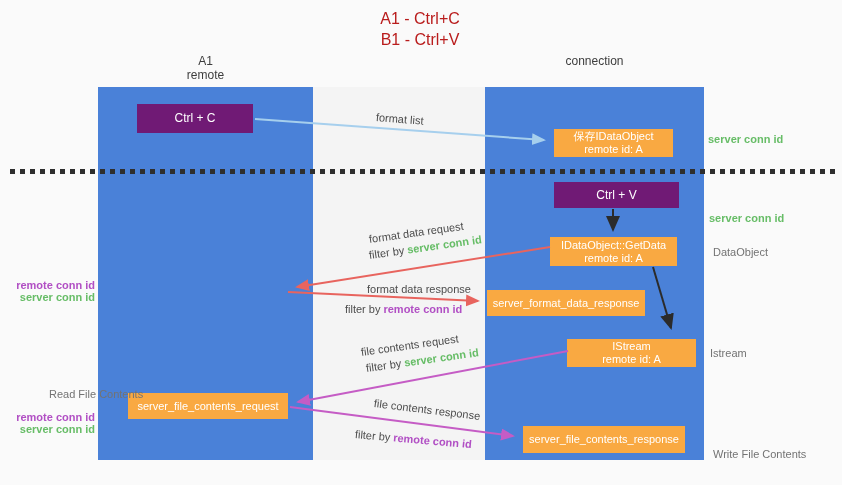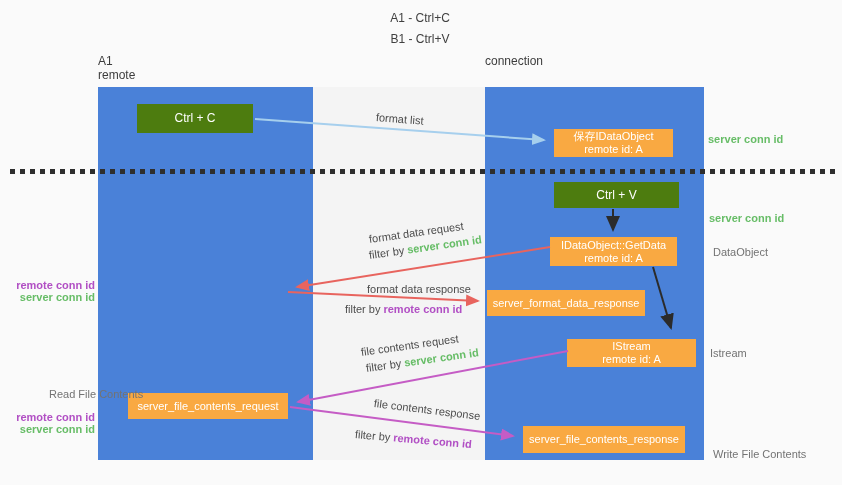--- a/index.html
+++ b/index.html
@@ -2,30 +2,30 @@
 <html><head>
 <meta charset="utf-8">
 <style>
   html,body{margin:0;padding:0;}
   body{font-family:"Liberation Sans", sans-serif; background:#ffffff;}
   #stage{position:relative;width:842px;height:485px;background:#fafafa;overflow:hidden;}
   #stage .midstrip{position:absolute;left:313px;top:87px;width:172px;height:373px;background:#f4f4f4;z-index:1;}
   .lane{position:absolute;top:87px;height:373px;background:#4a81d8;z-index:2;}
   .lane.a{left:98px;width:215px;}
   .lane.b{left:485px;width:219px;}
-  .lane-header{position:absolute;top:54px;text-align:left;font-size:12px;line-height:14px;color:#3d3d3d;z-index:3;}
+  .lane-header{position:absolute;top:54px;text-align:center;font-size:12px;line-height:14px;color:#3d3d3d;z-index:3;}
   .lane-header.a{left:98px;width:215px;}
   .lane-header.b{left:485px;width:219px;}
-  .title{position:absolute;left:300px;top:8px;width:240px;text-align:center;font-size:12px;line-height:21px;color:#404040;z-index:3;}
+  .title{position:absolute;left:300px;top:8px;width:240px;text-align:center;font-size:16px;line-height:21px;color:#b91c1c;z-index:3;}
   .dotted{position:absolute;left:10px;top:169px;width:826px;height:5px;z-index:4;
           background:repeating-linear-gradient(90deg,#2e2e2e 0 5px,rgba(0,0,0,0) 5px 10px);}
   .node{position:absolute;display:flex;flex-direction:column;align-items:center;justify-content:center;
         color:#ffffff;font-size:11px;line-height:13px;text-align:center;z-index:5;}
   .node.orange{background:#f9a942;}
-  .node.green{background:#4d7c0f;font-size:12px;}
+  .node.green{background:#701a75;font-size:12px;}
   .ann{position:absolute;font-size:11px;color:#737373;z-index:6;white-space:nowrap;}
   .ann.green{color:#67bd67;font-weight:bold;font-size:11px;}
   .pair{position:absolute;left:10px;width:85px;text-align:right;font-size:11px;line-height:12px;font-weight:bold;z-index:6;white-space:nowrap;}
   .pair .remote{color:#b14fc4;}
   .pair .server{color:#67bd67;}
   .flow{position:absolute;font-size:11px;color:#4d4d4d;z-index:7;white-space:nowrap;transform-origin:left center;}
   .flow .fb{color:#4d4d4d;margin-right:3px;}
   .flow .green{color:#67bd67;font-weight:bold;}
   .flow .purple{color:#b14fc4;font-weight:bold;}
   svg.arrows{position:absolute;left:0;top:0;z-index:6;pointer-events:none;}

